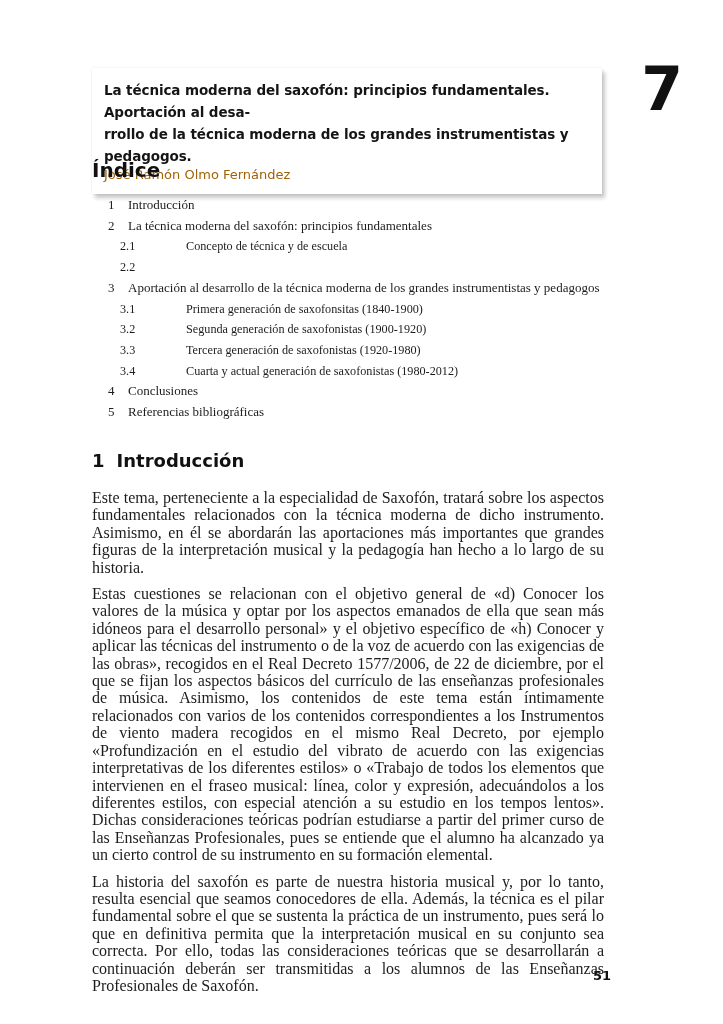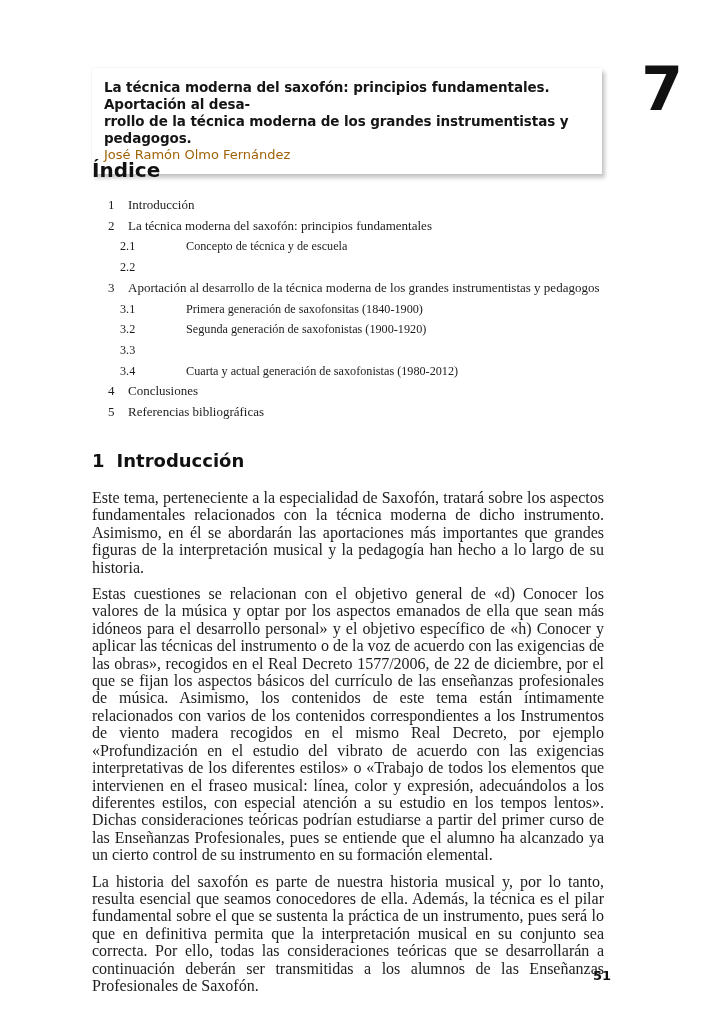--- a/index.html
+++ b/index.html
@@ -24,21 +24,21 @@
     top: 68px;
     width: 484px;
     background: #ffffff;
     padding: 11px 14px 12px 12px;
     box-shadow: 3px 4px 4px rgba(0,0,0,0.22), 0 0 2px rgba(0,0,0,0.10);
   }
   .title-box .chapter-title {
     font-family: "DejaVu Sans", sans-serif;
     font-weight: bold;
     font-size: 13.5px;
-    line-height: 17px;
+    line-height: 22px;
     color: #151515;
     letter-spacing: -0.1px;
   }
   .title-box .chapter-title span { display: block; }
   .title-box .chapter-author {
     font-family: "DejaVu Sans", sans-serif;
     font-weight: normal;
     font-size: 13px;
     color: #a16207;
   }
@@ -171,20 +171,21 @@
       <div class="toc-item level-2">
         <span class="toc-num">3.1</span>
         <span class="toc-label">Primera generación de saxofonsitas (1840-1900)</span>
       </div>
       <div class="toc-item level-2">
         <span class="toc-num">3.2</span>
         <span class="toc-label">Segunda generación de saxofonistas (1900-1920)</span>
       </div>
       <div class="toc-item level-2">
         <span class="toc-num">3.3</span>
+        <span class="toc-label">Tercera generación de saxofonistas (1920-1980)</span>
       </div>
       <div class="toc-item level-2">
         <span class="toc-num">3.4</span>
         <span class="toc-label">Cuarta y actual generación de saxofonistas (1980-2012)</span>
       </div>
       <div class="toc-item level-1">
         <span class="toc-num">4</span>
         <span class="toc-label">Conclusiones</span>
       </div>
       <div class="toc-item level-1">

